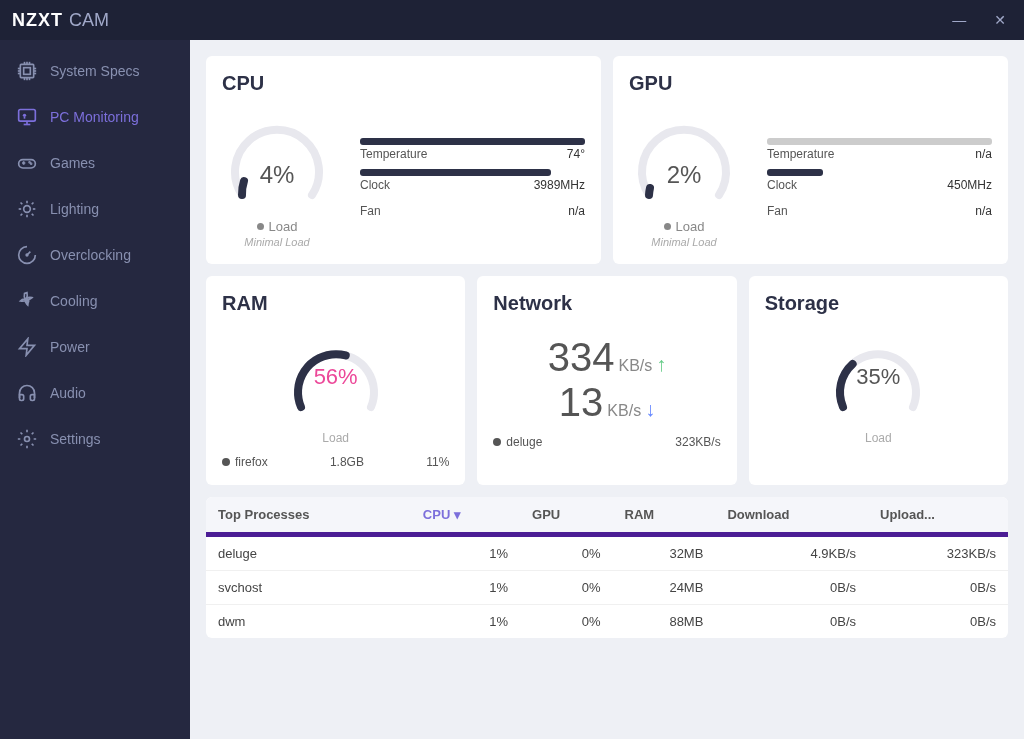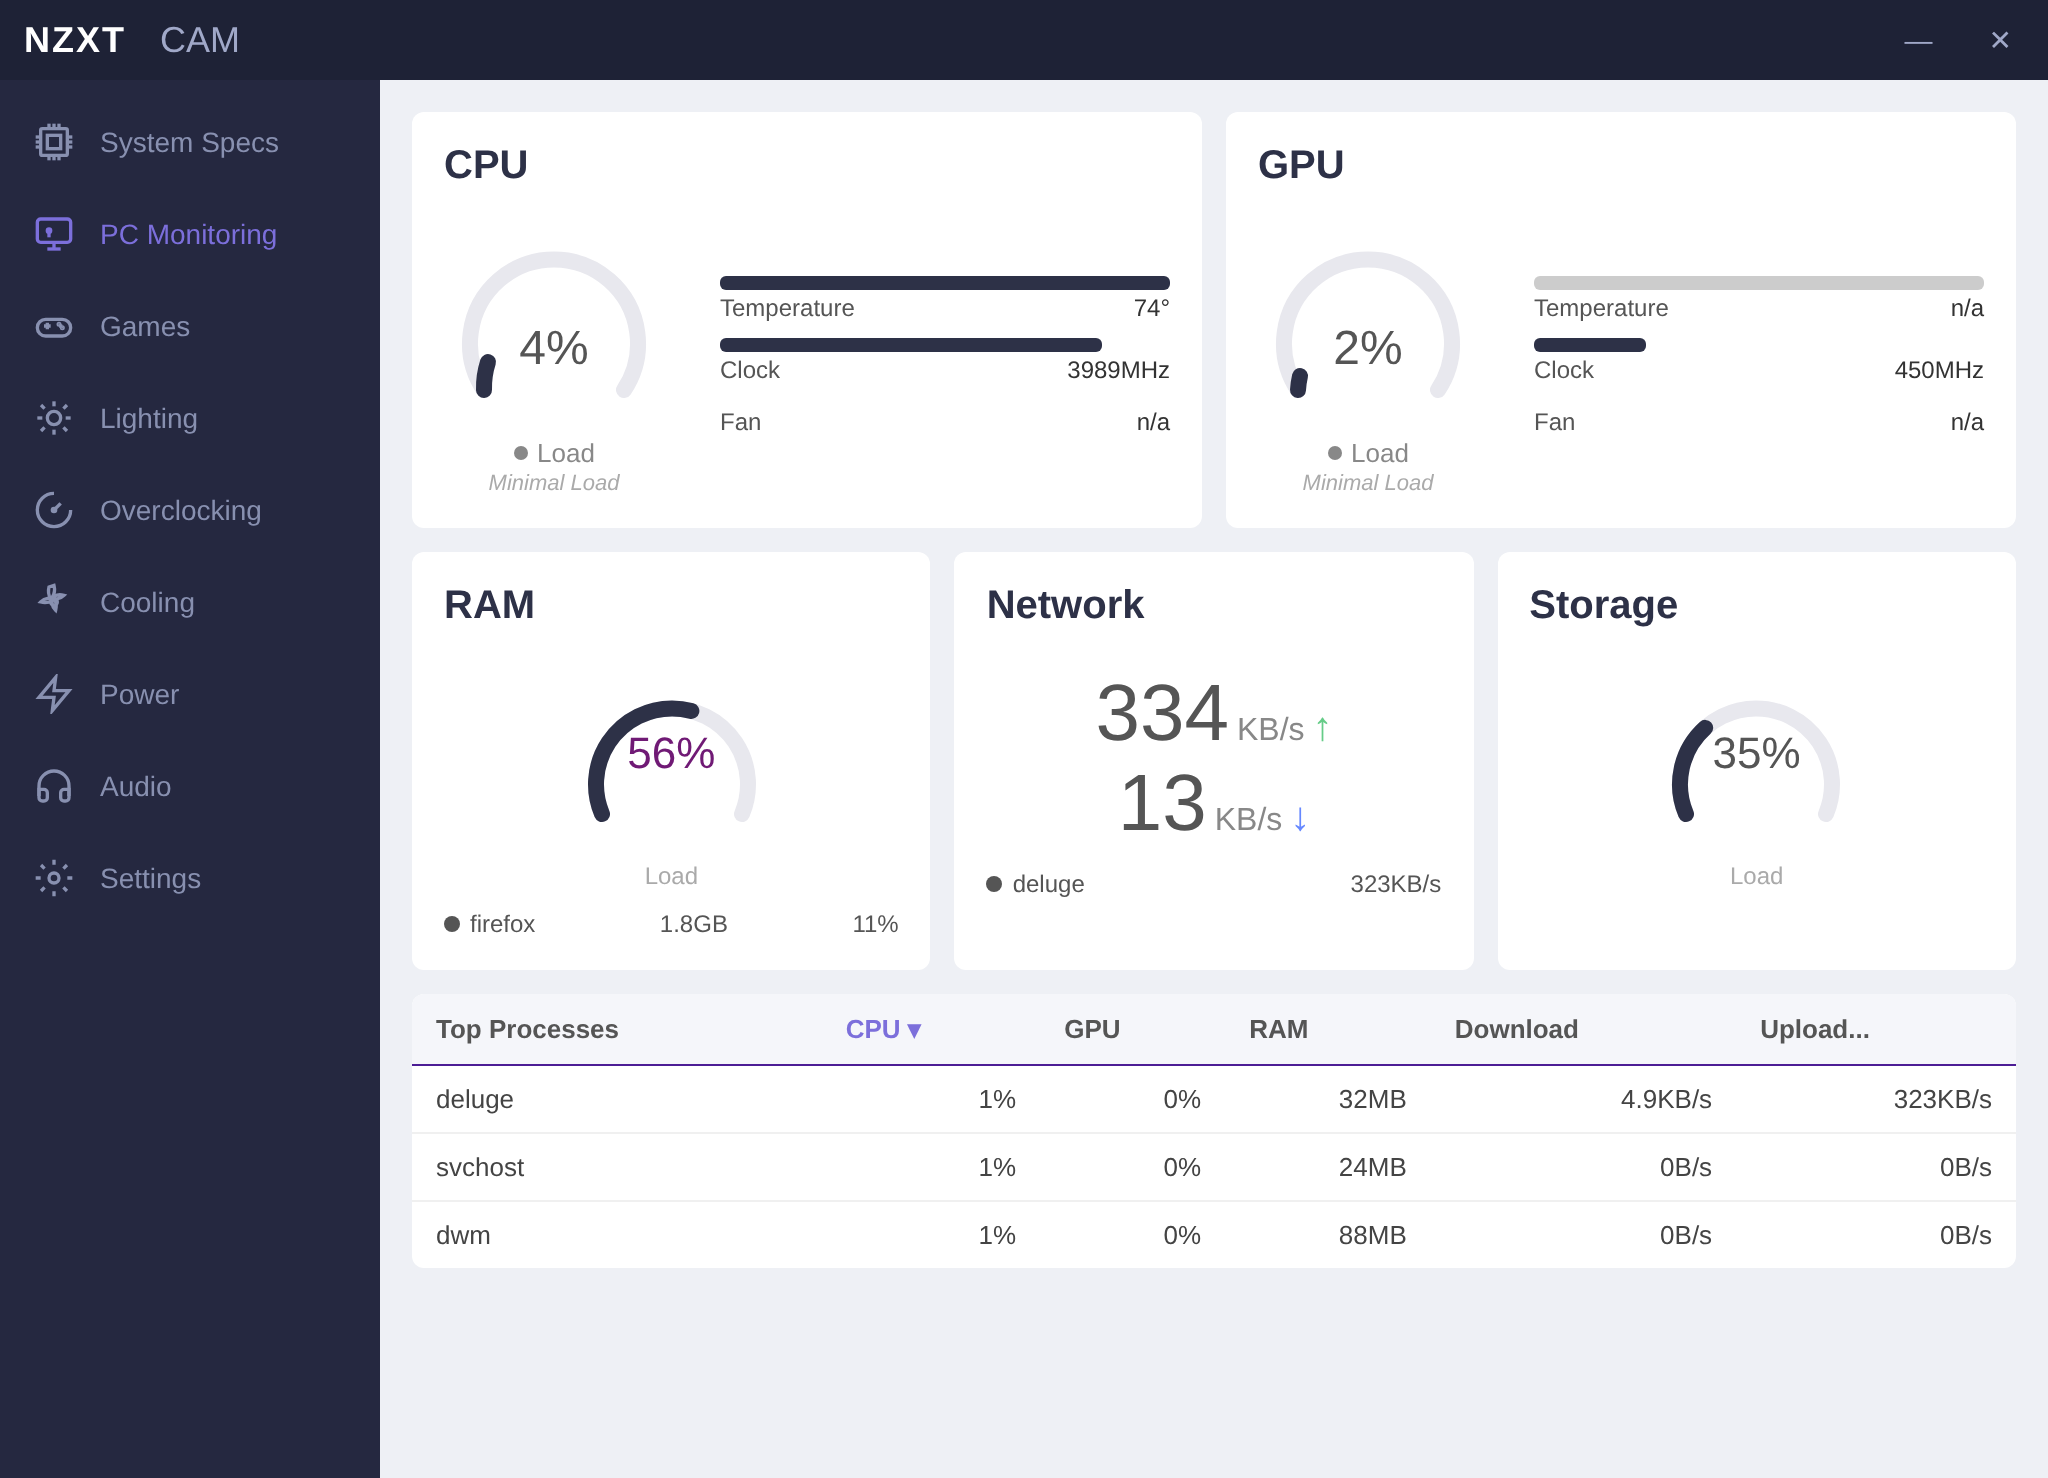--- a/index.html
+++ b/index.html
@@ -18,21 +18,21 @@
       height: 40px;
       display: flex;
       align-items: center;
       justify-content: space-between;
       padding: 0 12px;
       flex-shrink: 0;
     }
     #titlebar-logo {
       display: flex;
       align-items: center;
-      gap: 17px;
+      gap: 6px;
     }
     #logo-text {
       color: white;
       font-size: 18px;
       font-weight: 700;
       letter-spacing: 1px;
     }
     #logo-cam {
       color: #a0a8c8;
       font-size: 18px;
@@ -198,21 +198,21 @@
       width: 100px;
       height: 100px;
     }
     .ram-percent {
       position: absolute;
       top: 50%;
       left: 50%;
       transform: translate(-50%, -50%);
       font-size: 22px;
       font-weight: 300;
-      color: #701a75;
+      color: #ec4899;
     }
     .ram-load-label {
       font-size: 12px;
       color: #aaa;
       margin-top: 4px;
     }
     .ram-app-row {
       display: flex;
       align-items: center;
       gap: 4px;
@@ -307,21 +307,21 @@
       font-size: 13px;
     }
     thead tr {
       background: #f5f6fa;
     }
     thead th {
       padding: 10px 12px;
       text-align: left;
       color: #555;
       font-weight: 600;
-      border-bottom: 1px solid #4c1d95;
+      border-bottom: 5px solid #4c1d95;
     }
     thead th.active-sort {
       color: #7c6fdb;
     }
     tbody tr {
       border-bottom: 1px solid #f0f0f0;
     }
     tbody tr:last-child { border-bottom: none; }
     tbody td {
       padding: 9px 12px;

